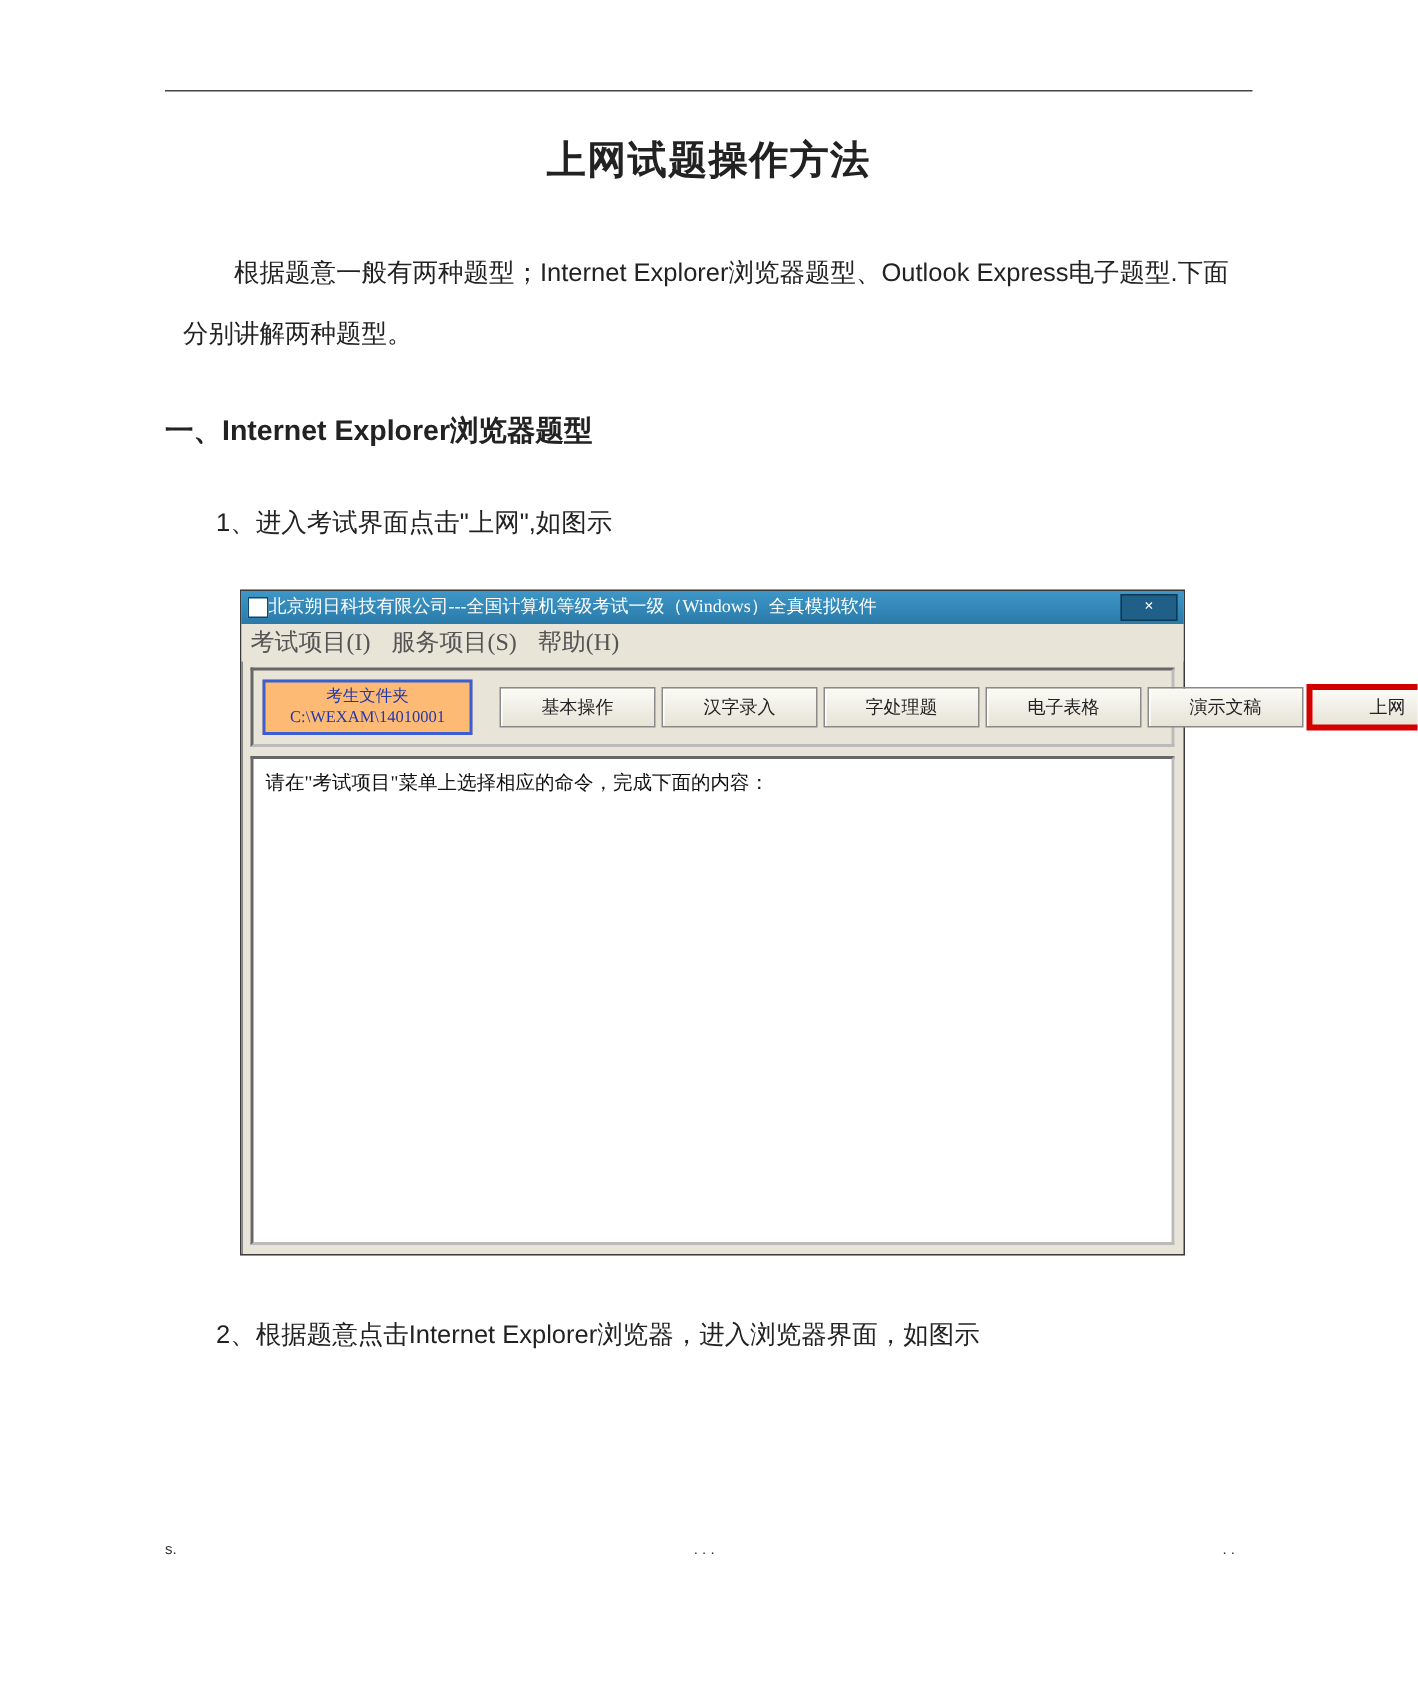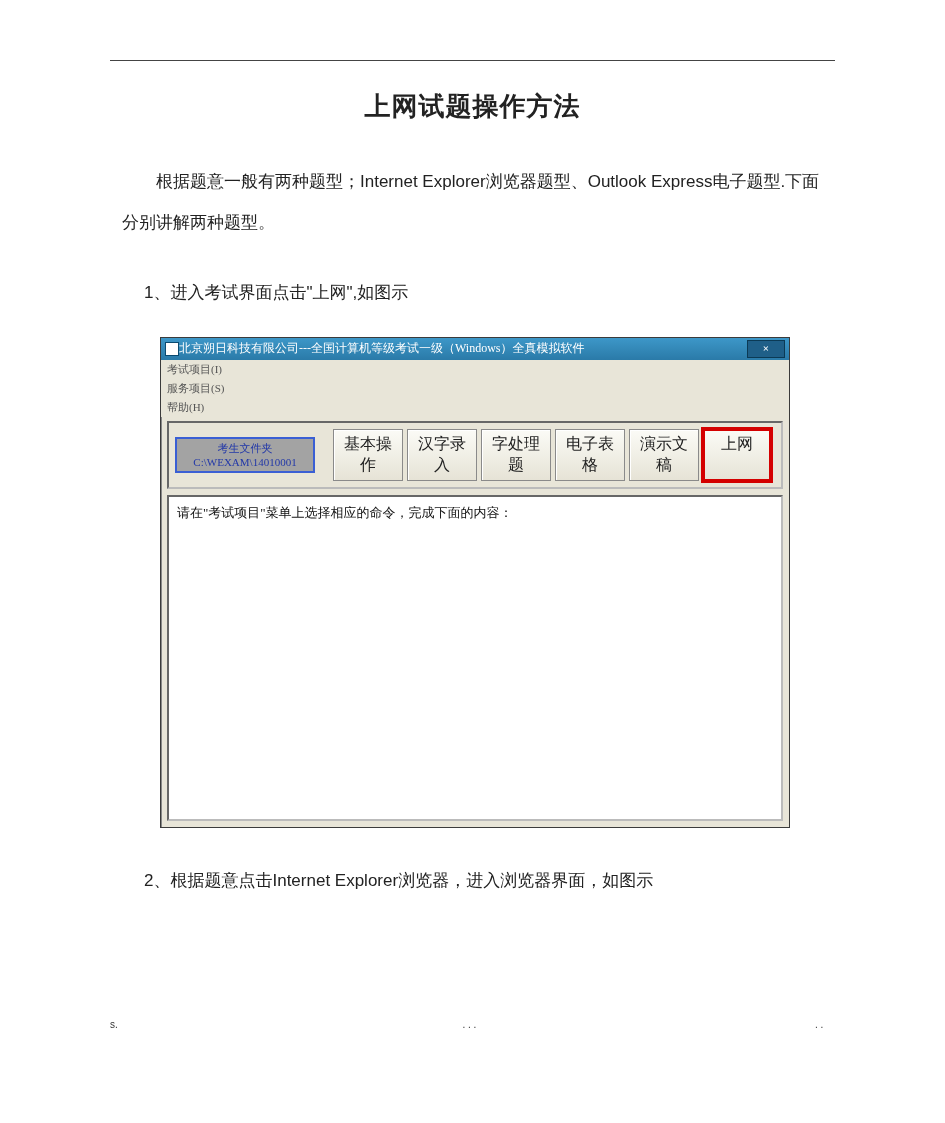--- a/index.html
+++ b/index.html
@@ -89,60 +89,59 @@
     color:#fff;
     display:flex;
     align-items:center;
     justify-content:center;
     font-weight:bold;
     font-size:11px;
     line-height:1;
   }
   .menubar {
     display:flex;
-    gap:4px;
+    gap:14px;
     padding: 2px 6px;
     color:#545454;
     background:#e8e5d8;
-    font-size:11px;
-    flex-direction:column;
+    font-size:16px;
   }
   .menubar span { white-space:nowrap; }
 
   .toolbar-area {
     margin: 4px 6px 6px 6px;
     border: 2px inset #bbb;
     background: #e8e5d8;
     padding: 6px;
     display:flex;
     gap:8px;
     align-items:center;
   }
   .folder-box {
     border: 2px solid #3a5fd4;
     padding: 2px 8px;
     color:#2238a8;
-    background:#a3a3a3;
+    background:#fdba74;
     font-size:11px;
     line-height:1.3;
     text-align:center;
     min-width:120px;
   }
   .btns {
     display:flex;
     gap:0;
     flex:1;
     justify-content:flex-start;
     margin-left:10px;
   }
   .tb-btn {
     border: 1px solid #8a8a8a;
     background: linear-gradient(#fbfbf6,#e6e3d6);
-    padding: 4px 6px;
-    font-size:16px;
+    padding: 4px 24px;
+    font-size:12px;
     color:#222;
     margin-right:4px;
     min-width:54px;
     text-align:center;
     box-shadow: inset 1px 1px 0 #fff;
   }
   .tb-btn.highlight {
     outline: 4px solid #d40000;
     outline-offset: -2px;
   }
@@ -173,20 +172,21 @@
 </head>
 <body>
 
 <div class="page">
   <div class="top-rule"></div>
 
   <div class="doc-title">上网试题操作方法</div>
 
   <p class="intro">根据题意一般有两种题型；Internet Explorer浏览器题型、Outlook Express电子题型.下面分别讲解两种题型。</p>
 
+  <div class="h2">一、Internet Explorer浏览器题型</div>
 
   <p class="step">1、进入考试界面点击"上网",如图示</p>
 
   <div class="shot-wrap">
     <div class="win">
       <div class="titlebar">
         <div class="app-icon"></div>
         <div class="title-text">北京朔日科技有限公司---全国计算机等级考试一级（Windows）全真模拟软件</div>
         <div class="close-btn">
           <span>×</span>

